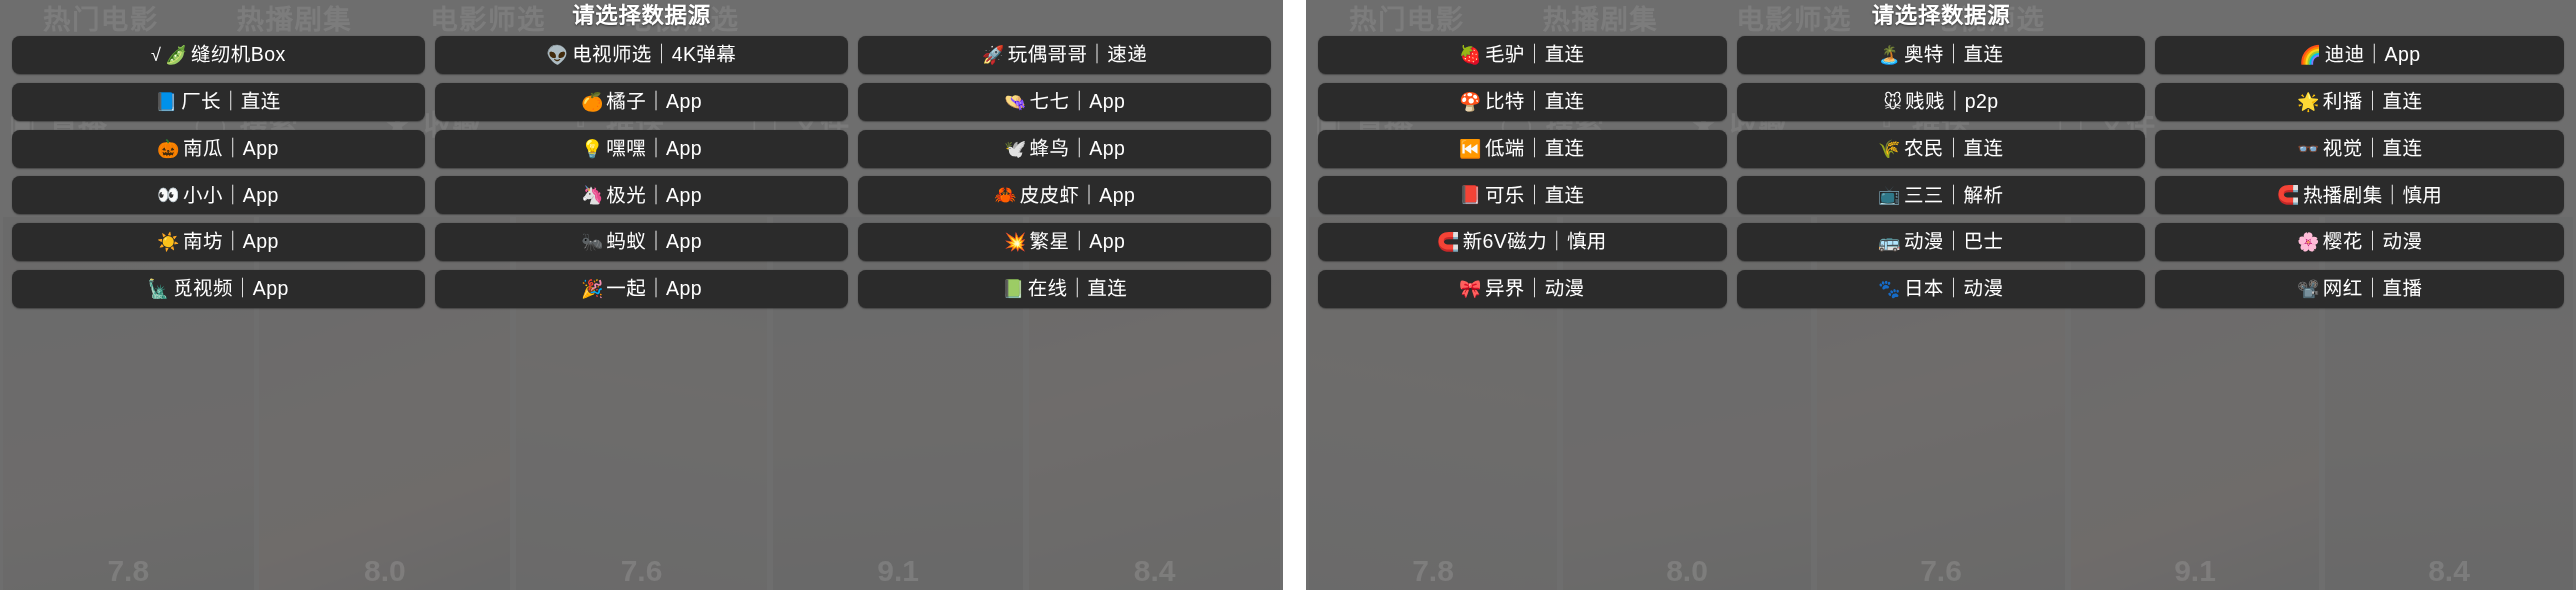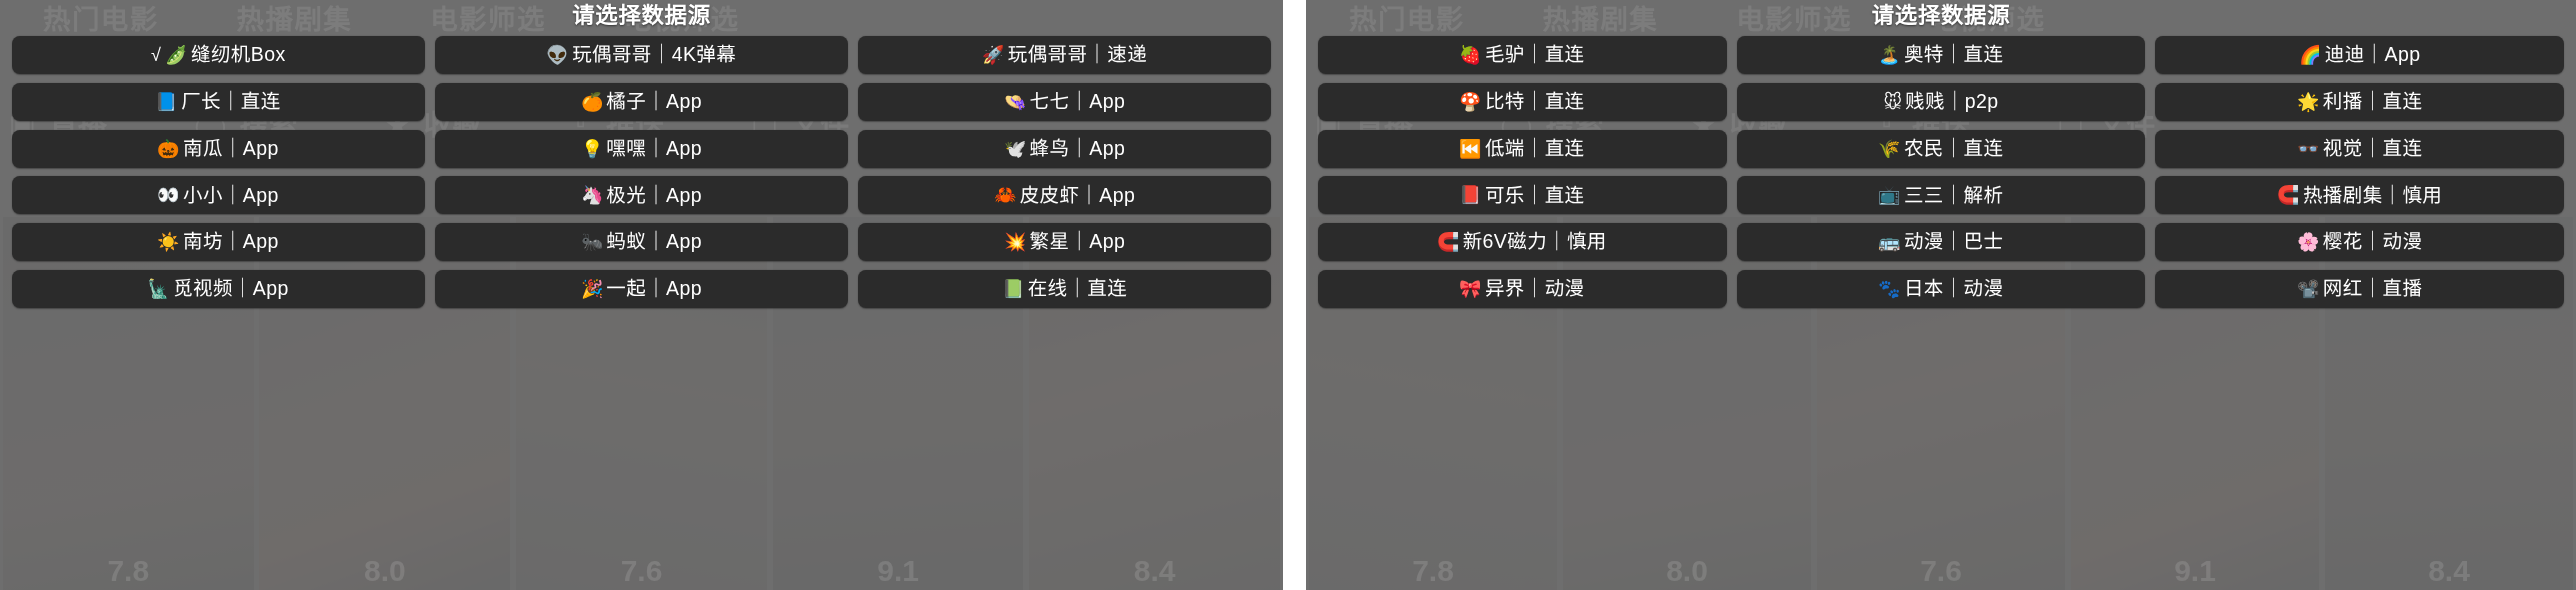--- a/index.html
+++ b/index.html
@@ -204,21 +204,21 @@
 
     <div class="dialog">
       <div class="dialog-title">请选择数据源</div>
       <div class="source-grid">
           <div class="source-item">
             <span class="emoji">√ 🫛</span>
             <span class="label">缝纫机Box</span>
           </div>
           <div class="source-item">
             <span class="emoji">👽</span>
-            <span class="label">玩偶哥哥｜4K弹幕</span>
+            <span class="label">电视师选｜4K弹幕</span>
           </div>
           <div class="source-item">
             <span class="emoji">🚀</span>
             <span class="label">玩偶哥哥｜速递</span>
           </div>
           <div class="source-item">
             <span class="emoji">📘</span>
             <span class="label">厂长｜直连</span>
           </div>
           <div class="source-item">

